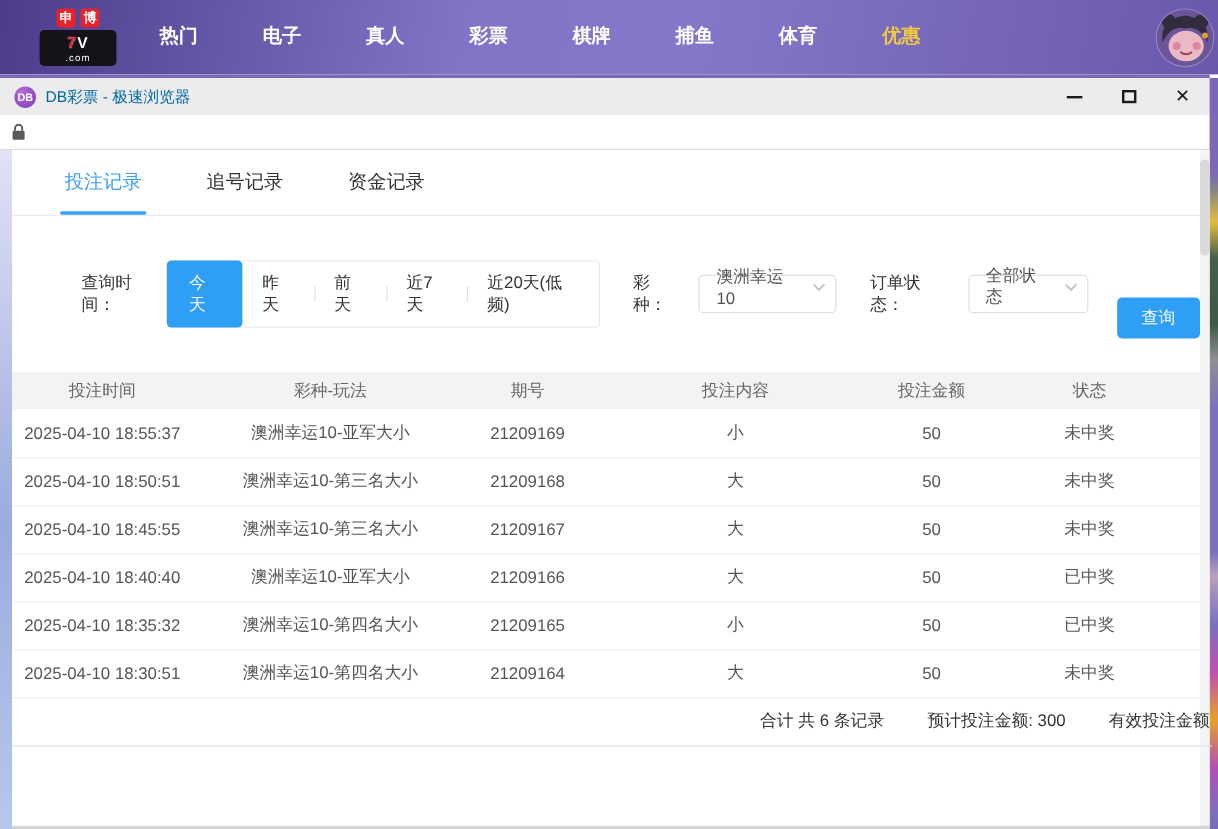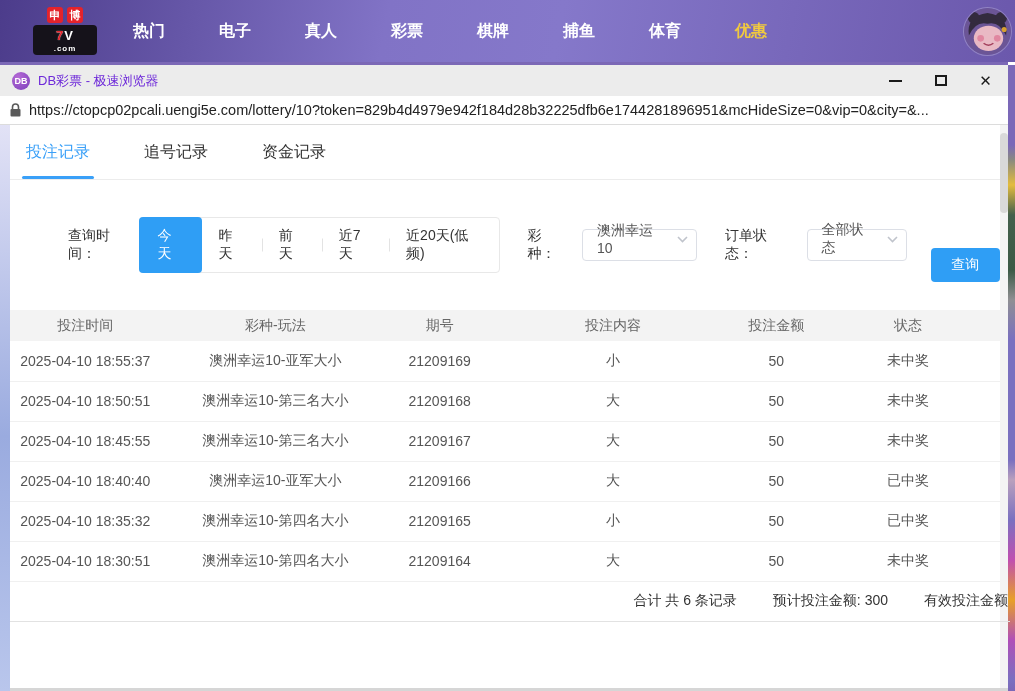--- a/index.html
+++ b/index.html
@@ -12,35 +12,35 @@
     background:linear-gradient(100deg,#4c3c8b 0%,#8173c6 38%,#8578ca 55%,#6b58ac 100%);
     display:flex; align-items:center; }
   .logo { margin-left:33px; width:64px; text-align:center; cursor:pointer; }
   .logo-badges { display:flex; gap:4px; justify-content:center; }
   .logo-badge { width:16px; height:16px; background:#e4232b; border-radius:3px;
     color:#fff; font-size:11px; line-height:16px; font-weight:bold; }
   .logo-main { background:#15121a; border-radius:4px; margin-top:2px; padding:1px 4px 2px; }
   .logo-7v { font-size:13px; font-weight:bold; line-height:19px; letter-spacing:1px; }
   .logo-7v .seven { color:#e4232b; text-shadow:0 0 1px #fff; }
   .logo-7v .vee { color:#fff; }
-  .logo-com { color:#fff; font-size:8px; font-weight:bold; line-height:8px; letter-spacing:1px; }
+  .logo-com { color:#fff; font-size:8px; font-weight:normal; line-height:8px; letter-spacing:1px; }
   .menu { display:flex; margin-left:22px; }
   .nav-item { color:#fff; font-size:16px; font-weight:bold; padding:0 14px; margin-right:26px;
     line-height:62px; cursor:pointer; text-decoration:none; }
   .nav-item.highlight { color:#f0c93f; }
   .avatar { position:absolute; right:4px; top:8px; width:47px; height:47px; border-radius:50%;
     overflow:hidden; cursor:pointer; box-shadow:0 0 0 1px rgba(255,255,255,.25); }
 
   
   .titlebar { position:absolute; top:62px; left:0; width:1008px; height:34px; background:#ececec;
     border-top:3px solid #7b68b6; display:flex; align-items:center; padding-left:12px; }
   .title-icon { width:18px; height:18px; border-radius:50%;
     background:radial-gradient(circle at 35% 30%,#b66ad6,#7a3fbb); color:#fff; font-size:9px;
     font-weight:bold; display:flex; align-items:center; justify-content:center; flex:0 0 auto; }
-  .window-title { margin-left:8px; font-size:13px; color:#6d28d9; }
+  .window-title { margin-left:8px; font-size:13px; color:#0369a1; }
   .win-controls { position:absolute; right:0; top:0; height:100%; display:flex; }
   .win-btn { width:45px; height:100%; display:flex; align-items:center; justify-content:center; cursor:pointer; }
   .glyph-min { width:13px; height:0; border-top:2px solid #1a1a1a; display:block; }
   .glyph-max { width:12px; height:11px; border:2px solid #1a1a1a; display:block; }
   .glyph-close { font-size:15px; color:#1a1a1a; line-height:1; }
 
   .urlbar { position:absolute; top:96px; left:0; width:1008px; height:29px; background:#fff;
     border-bottom:1px solid #dcdcdc; display:flex; align-items:center; padding:0 10px; cursor:text; }
   .lock-icon { flex:0 0 auto; margin-right:8px; }
   .url-text { font-size:14.5px; color:#222; white-space:nowrap; overflow:hidden; }
@@ -52,21 +52,21 @@
     background:linear-gradient(180deg,#7b68b8 0px,#7b68b8 80px,#8a8a80 95px,#e3bc3e 120px,
       #44604c 150px,#3c5a46 205px,#8f8f93 235px,#7a70c0 275px,#7a70c0 395px,#b9a0bd 415px,
       #7a70c0 455px,#c04fb0 495px,#e8a028 535px,#b04fb8 575px,#7a70c0 615px,#7b68b8 100%); }
   .scrollbar { position:absolute; top:125px; left:1000px; width:8px; height:563px; background:#f4f4f4; cursor:pointer; }
   .scroll-thumb { width:100%; height:80px; margin-top:8px; background:#d9d9d9; border-radius:4px; }
   .bottom-strip { position:absolute; bottom:0; left:10px; width:998px; height:3px; background:#d6d6d6; }
 
   
   .page { position:absolute; top:125px; left:10px; width:990px; height:563px; background:#fff;
     border-top-left-radius:10px; }
-  .tabs { display:flex; height:55px; align-items:stretch; padding-left:16px;
+  .tabs { display:flex; height:55px; align-items:stretch; padding-left:44px;
     border-bottom:1px solid #ececec; }
   .tab { font-size:16px; color:#333; margin-right:54px; display:flex; align-items:center;
     position:relative; cursor:pointer; }
   .tab.active { color:#3aa0f8; }
   .tab.active::after { content:""; position:absolute; left:-4px; right:-4px; bottom:0;
     height:3px; background:#3aa0f8; border-radius:2px; }
 
   .filters { display:flex; align-items:center; padding:28px 0 20px 30px; font-size:14px; color:#333; }
   .filter-label { margin-right:4px;margin-left:28px; }
   .time-group { display:flex; border:1px solid #e8e8e8; border-radius:4px; }
@@ -161,21 +161,20 @@
           <span class="glyph-close">✕</span>
         </span>
     </div>
   </div>
 
   <div class="urlbar">
     <svg class="lock-icon" width="11" height="14" viewBox="0 0 11 14">
       <rect x="0.5" y="6" width="10" height="7.5" rx="1" fill="#5a5a5a"></rect>
       <path d="M2.5 6 V4 a3 3 0 0 1 6 0 V6" fill="none" stroke="#5a5a5a" stroke-width="1.6"></path>
     </svg>
-    <span class="url-text">https://ctopcp02pcali.uengi5e.com/lottery/10?token=829b4d4979e942f184d28b32225dfb6e1744281896951&amp;mcHideSize=0&amp;vip=0&amp;city=&amp;...</span>
   </div>
 
   <div class="left-strip"></div>
   <div class="right-strip"></div>
   <div class="scrollbar">
     <div class="scroll-thumb"></div>
   </div>
   <div class="bottom-strip"></div>
 
   <div class="page">

